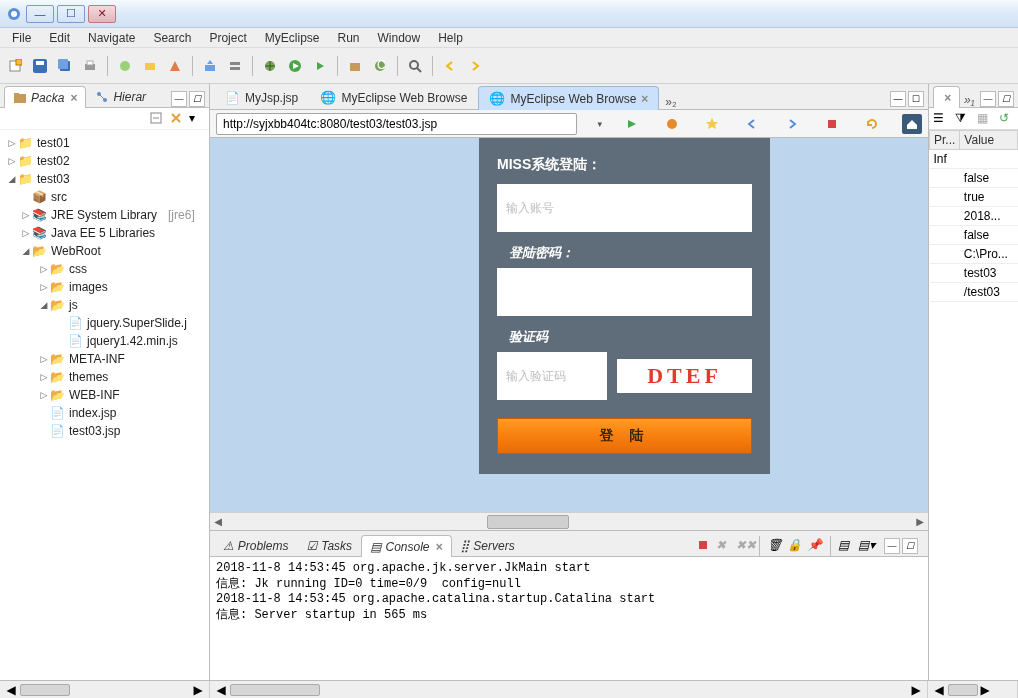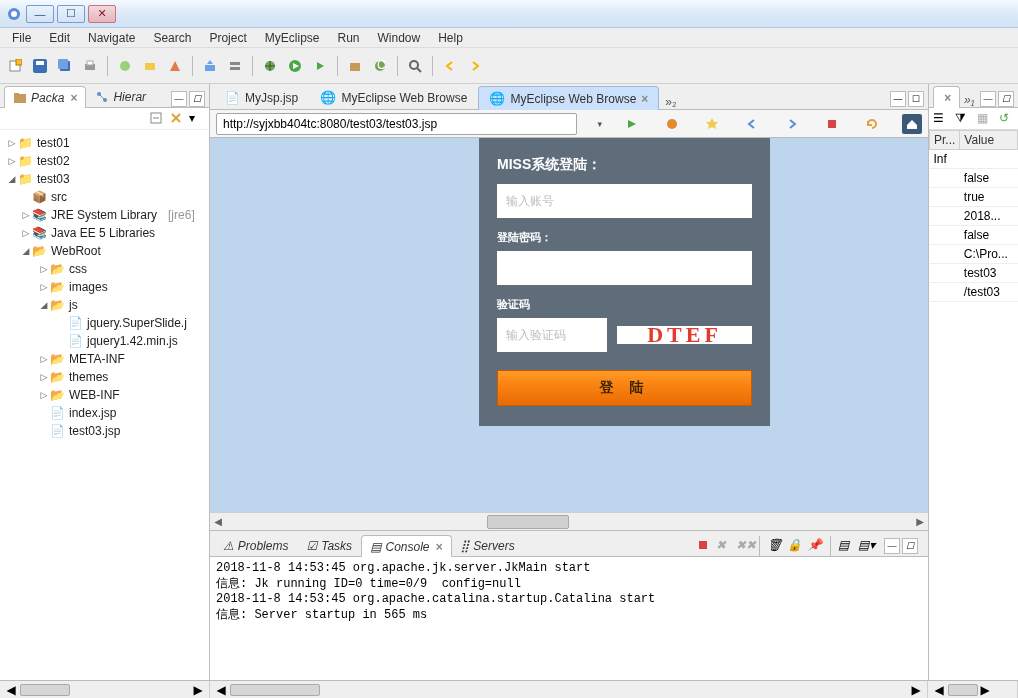--- a/index.html
+++ b/index.html
@@ -59,26 +59,26 @@
 
 .urlbar { height:28px; display:flex; align-items:center; padding:3px 6px; gap:20px; border-bottom:1px solid #bcbcbc; background:#f5f5f5;}
 .urlbar input { flex:1; height:22px; padding:0 6px; border:1px solid #a6a6a6; border-radius:2px; background:#fff; font-size:12px;}
 .urlbar .ub-btn { width:20px;height:20px; display:flex;align-items:center;justify-content:center; border-radius:2px;}
 .urlbar .drop { color:#555; font-size:9px;}
 
 
 .browser { flex:1; background:#bdd6ed; position:relative; overflow:auto;}
 .login-panel { position:absolute; left:269px; top:0; width:291px; background:#5f6c7a; padding:18px 18px 20px 18px; color:#fff; }
 .login-panel h3 { font-size:14px; font-weight:bold; margin-bottom:10px;}
-.login-panel .lab { font-size:11px; margin:12px 0 6px 0; font-weight:bold;}
-.login-panel input.txt { width:100%; height:34px; border:1px solid #fff; background:#fff; padding:0 8px; font-size:12px; color:#333;}
+.login-panel .lab { font-size:13px; margin:12px 0 6px 12px; font-weight:bold;font-style:italic;}
+.login-panel input.txt { width:100%; height:48px; border:1px solid #fff; background:#fff; padding:0 8px; font-size:12px; color:#333;}
 .login-panel input.txt::placeholder{color:#bdbdbd;}
 .captcha-row { display:flex; gap:10px; align-items:center;}
 .captcha-row .txt { width:110px !important;}
-.captcha-img { flex:1; height:18px; background:#fff; border:1px solid #fff; display:flex;align-items:center;justify-content:center; color:#e23a2e; font-weight:bold; font-size:22px; letter-spacing:4px; font-family:"Times New Roman",serif;}
+.captcha-img { flex:1; height:34px; background:#fff; border:1px solid #fff; display:flex;align-items:center;justify-content:center; color:#e23a2e; font-weight:bold; font-size:22px; letter-spacing:4px; font-family:"Times New Roman",serif;}
 .login-btn { width:100%; height:36px; margin-top:18px; background:linear-gradient(#ff9a26,#f87f0f,#e86b05); border:1px solid #c85c00; color:#3b2400; font-size:14px; font-weight:bold; cursor:pointer; letter-spacing:6px;}
 .hscroll { height:18px; background:#efefef; border-top:1px solid #cfcfcf; display:flex; align-items:center;}
 .hscroll .thumb{ height:14px; background:#d0d0d0; border:1px solid #a8a8a8; border-radius:2px;}
 .hscroll .arrow{ width:16px; text-align:center; color:#666; font-size:10px;}
 
 
 .bottom { border-top:1px solid #bcbcbc; display:flex; flex-direction:column;}
 .bottom .view-tabs { height:26px;}
 .console-tools { margin-left:auto; display:flex; gap:4px; align-items:center; padding-right:6px;}
 .console-desc { padding:3px 6px; color:#555; border-bottom:1px solid #eaeaea; font-style:italic; white-space:nowrap; overflow:hidden;}

